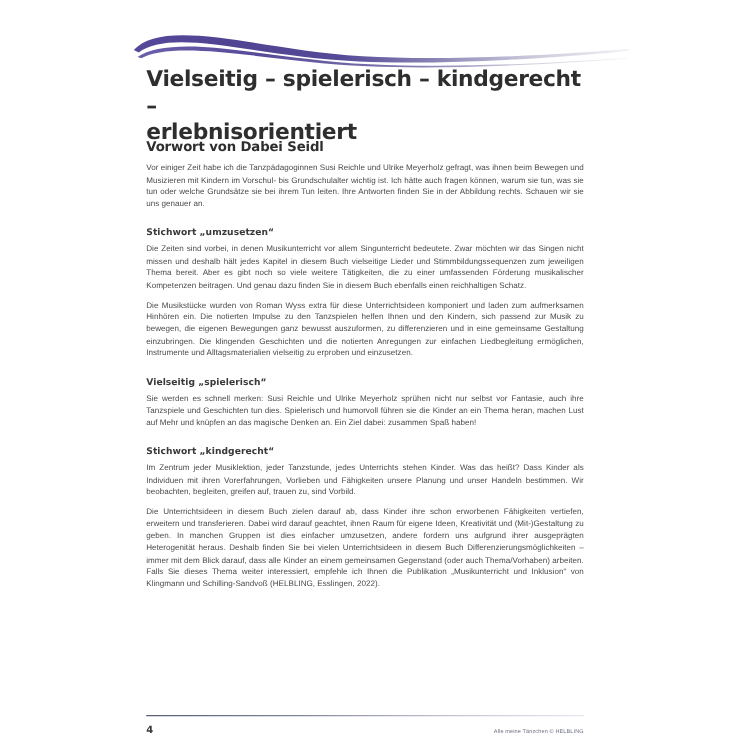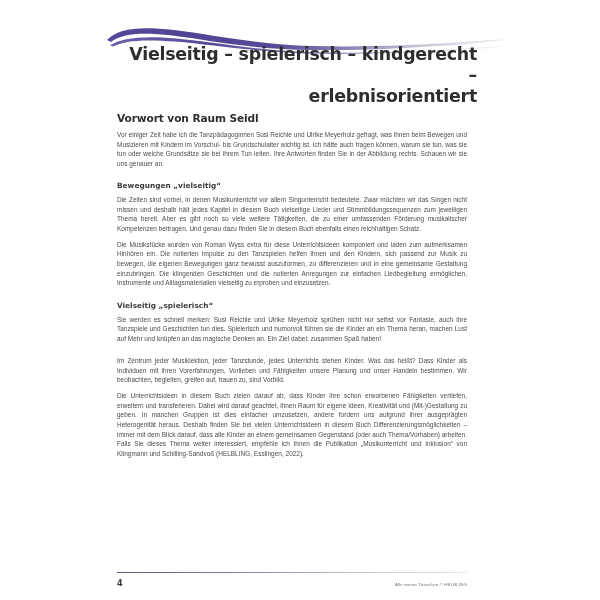--- a/index.html
+++ b/index.html
@@ -31,31 +31,30 @@
     width: 400px;
     height: 34px;
     pointer-events: none;
   }
   .swoosh-wrap svg { display: block; width: 100%; height: 100%; }
 
   
   .title {
     position: absolute;
     left: 117px;
-    top: 44px;
+    top: 54px;
     width: 360px;
     font-family: "DejaVu Sans", sans-serif;
     font-weight: 700;
     font-size: 17.4px;
     line-height: 21px;
     letter-spacing: -0.25px;
     color: #2e2e2e;
     margin: 0;
     white-space: pre-line;
-    text-align: right;
   }
 
   
   .content {
     position: absolute;
     left: 117px;
     top: 112px;
     width: 350px;
   }
 
@@ -165,36 +164,37 @@
                C144,26.9 106,20.6 71,17.6 C40,15 20,16.6 9,22.6 Z" fill="url(#swooshGrad2)"></path>
     </svg>
   </div>
 
   <h1 class="title">Vielseitig – spielerisch – kindgerecht –
 erlebnisorientiert</h1>
 
   <div class="content">
 
     <div class="block">
-      <h2 class="section-head">Vorwort von Raum Seidl</h2>
+      <h2 class="section-head">Vorwort von Dabei Seidl</h2>
       <p class="para">Vor einiger Zeit habe ich die Tanzpädagoginnen Susi Reichle und Ulrike Meyerholz gefragt, was ihnen beim Bewegen und Musizieren mit Kindern im Vorschul- bis Grundschulalter wichtig ist. Ich hätte auch fragen können, warum sie tun, was sie tun oder welche Grundsätze sie bei ihrem Tun leiten. Ihre Antworten finden Sie in der Abbildung rechts. Schauen wir sie uns genauer an.</p>
     </div>
 
     <div class="block">
-      <h3 class="kw-head">Bewegungen „vielseitig“</h3>
+      <h3 class="kw-head">Stichwort „umzusetzen“</h3>
       <p class="para">Die Zeiten sind vorbei, in denen Musikunterricht vor allem Singunterricht bedeutete. Zwar möchten wir das Singen nicht missen und deshalb hält jedes Kapitel in diesem Buch vielseitige Lieder und Stimmbildungssequenzen zum jeweiligen Thema bereit. Aber es gibt noch so viele weitere Tätigkeiten, die zu einer umfassenden Förderung musikalischer Kompetenzen beitragen. Und genau dazu finden Sie in diesem Buch ebenfalls einen reichhaltigen Schatz.</p>
       <p class="para">Die Musikstücke wurden von Roman Wyss extra für diese Unterrichtsideen komponiert und laden zum aufmerksamen Hinhören ein. Die notierten Impulse zu den Tanzspielen helfen Ihnen und den Kindern, sich passend zur Musik zu bewegen, die eigenen Bewegungen ganz bewusst auszuformen, zu differenzieren und in eine gemeinsame Gestaltung einzubringen. Die klingenden Geschichten und die notierten Anregungen zur einfachen Liedbegleitung ermöglichen, Instrumente und Alltagsmaterialien vielseitig zu erproben und einzusetzen.</p>
     </div>
 
     <div class="block">
       <h3 class="kw-head">Vielseitig „spielerisch“</h3>
       <p class="para">Sie werden es schnell merken: Susi Reichle und Ulrike Meyerholz sprühen nicht nur selbst vor Fantasie, auch ihre Tanzspiele und Geschichten tun dies. Spielerisch und humorvoll führen sie die Kinder an ein Thema heran, machen Lust auf Mehr und knüpfen an das magische Denken an. Ein Ziel dabei: zusammen Spaß haben!</p>
     </div>
 
     <div class="block tight">
+      <h3 class="kw-head">Stichwort „kindgerecht“</h3>
       <p class="para">Im Zentrum jeder Musiklektion, jeder Tanzstunde, jedes Unterrichts stehen Kinder. Was das heißt? Dass Kinder als Individuen mit ihren Vorerfahrungen, Vorlieben und Fähigkeiten unsere Planung und unser Handeln bestimmen. Wir beobachten, begleiten, greifen auf, trauen zu, sind Vorbild.</p>
       <p class="para">Die Unterrichtsideen in diesem Buch zielen darauf ab, dass Kinder ihre schon erworbenen Fähigkeiten vertiefen, erweitern und transferieren. Dabei wird darauf geachtet, ihnen Raum für eigene Ideen, Kreativität und (Mit-)Gestaltung zu geben. In manchen Gruppen ist dies einfacher umzusetzen, andere fordern uns aufgrund ihrer ausgeprägten Heterogenität heraus. Deshalb finden Sie bei vielen Unterrichtsideen in diesem Buch Differenzierungsmöglichkeiten – immer mit dem Blick darauf, dass alle Kinder an einem gemeinsamen Gegenstand (oder auch Thema/Vorhaben) arbeiten. Falls Sie dieses Thema weiter interessiert, empfehle ich Ihnen die Publikation „Musikunterricht und Inklusion“ von Klingmann und Schilling-Sandvoß (HELBLING, Esslingen, 2022).</p>
     </div>
 
   </div>
 
   <div class="footer-rule"></div>
   <div class="footer">
     <span class="page-number">4</span>
     <span class="footer-credit">Alle meine Tänzchen © HELBLING</span>

